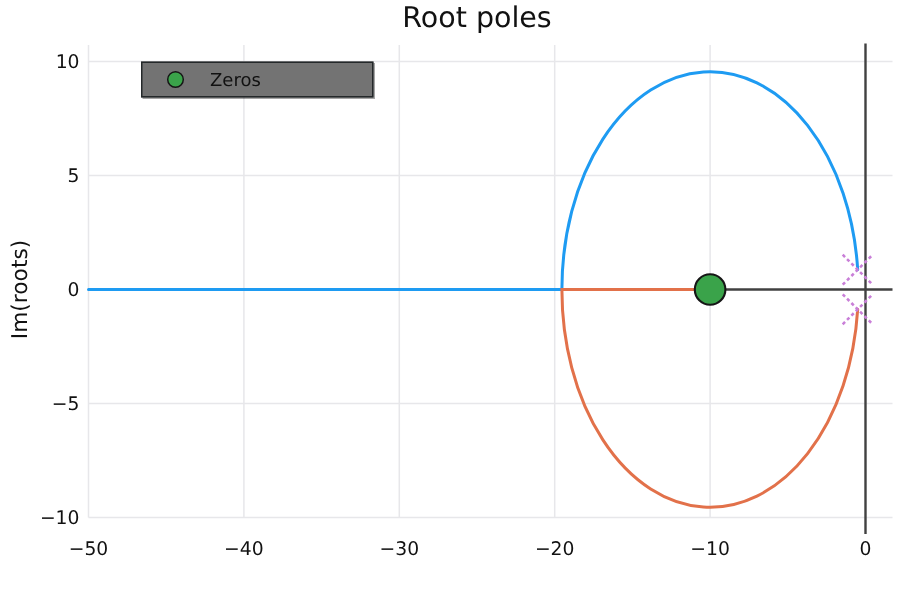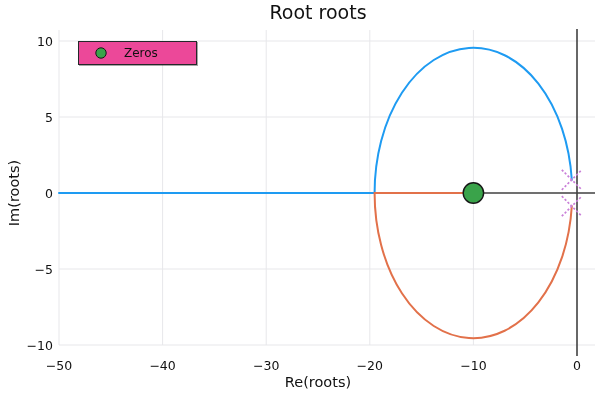--- a/index.html
+++ b/index.html
@@ -8,22 +8,22 @@
   .fig{position:relative;width:600px;height:400px;background:#fff;}
   #plot{position:absolute;left:0;top:0;}
   svg text{font-family:"DejaVu Sans","Liberation Sans",sans-serif;}
   .title{position:absolute;left:59px;top:1px;width:518px;text-align:center;
          font-size:19px;color:#111;}
   .xlabel{position:absolute;left:59px;top:374px;width:518px;text-align:center;
           font-size:14.5px;color:#111;}
   .ylabel{position:absolute;left:14px;top:193px;
           transform:translate(-50%,-50%) rotate(-90deg);
           font-size:14.5px;color:#111;white-space:nowrap;}
-  .legend{position:absolute;left:78px;top:41px;width:119px;box-sizing:border-box;
-          border:1.4px solid #24282a;background:#ec4899;
+  .legend{position:absolute;left:94px;top:41px;width:155px;box-sizing:border-box;
+          border:1.4px solid #24282a;background:#737373;
           padding:4px 6px 4px 12px;box-shadow:1px 1px 0 rgba(0,0,0,0.35);}
   .legend-row{display:flex;align-items:center;height:14px;gap:13px;}
   .legend-row .lbl{font-size:12px;color:#111;line-height:13px;white-space:nowrap;}
   .legend-marker{width:20px;height:14px;flex:0 0 20px;}
 </style>
 </head>
 <body>
 
 <div class="fig">
 
@@ -52,23 +52,22 @@
       <text x="369.8" y="370" text-anchor="middle" font-size="12.5" fill="#111111">−20</text>
       <text x="473.4" y="370" text-anchor="middle" font-size="12.5" fill="#111111">−10</text>
       <text x="577" y="370" text-anchor="middle" font-size="12.5" fill="#111111">0</text>
       <text x="53" y="349.5" text-anchor="end" font-size="12.5" fill="#111111">−10</text>
       <text x="53" y="273.5" text-anchor="end" font-size="12.5" fill="#111111">−5</text>
       <text x="53" y="197.5" text-anchor="end" font-size="12.5" fill="#111111">0</text>
       <text x="53" y="121.5" text-anchor="end" font-size="12.5" fill="#111111">5</text>
       <text x="53" y="45.5" text-anchor="end" font-size="12.5" fill="#111111">10</text>
     </svg>
 
-  <div class="title">Root roots</div>
+  <div class="title">Root poles</div>
 
-  <div class="xlabel">Re(roots)</div>
 
   <div class="ylabel">Im(roots)</div>
 
   <div class="legend">
     <div class="legend-row">
       <svg class="legend-marker" id="lm-zero" viewBox="0 0 20 14">
         <circle cx="10" cy="7" r="5.2" fill="#3aa34a" stroke="#161616" stroke-width="1"></circle>
       </svg>
       <span class="lbl">Zeros</span>
     </div>

